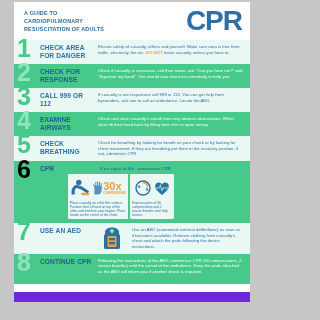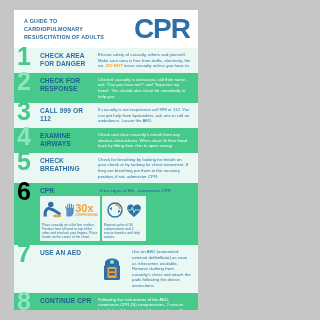--- a/index.html
+++ b/index.html
@@ -3,22 +3,22 @@
 <meta charset="utf-8">
 <style>
   html,body{margin:0;padding:0;}
   body{
     width:226px;height:320px;
     background:#c6c6c6;
     font-family:"Liberation Sans",sans-serif;
     overflow:hidden;
   }
   .poster{
-    position:absolute;left:14px;top:10px;
-    width:184px;height:300px;
+    position:absolute;left:14px;top:2px;
+    width:236px;height:300px;
     background:#6d28d9;
     overflow:hidden;
   }
   
   .header{
     position:relative;height:38px;background:#ffffff;
     display:flex;align-items:center;justify-content:space-between;
     padding:0 8px 0 10px;box-sizing:border-box;
   }
   .hdr-lines{display:flex;flex-direction:column;gap:1px;}
@@ -78,21 +78,21 @@
   .cpr-figs{
     display:flex;align-items:flex-start;gap:2px;margin-top:2px;
   }
   .fig{
     background:#e9f8f2;border-radius:1px;
     padding:2px;box-sizing:border-box;
     display:flex;flex-direction:column;
   }
   .fig-art{display:flex;align-items:center;justify-content:center;gap:1px;height:24px;}
   .fig-cap{font-size:3.3px;line-height:4.1px;color:#2f6fa8;margin-top:1px;}
-  .f1{width:60px;} .f2{width:58px;} .f3{width:44px;}
+  .f1{width:60px;margin-left:28px;} .f2{width:58px;} .f3{width:44px;}
   .bigx{font-size:11px;font-weight:bold;color:#f0a03c;line-height:11px;}
   .bigx small{display:block;font-size:2.8px;color:#f0a03c;line-height:3px;font-weight:bold;}
   
   .aed-art{width:34px;flex:none;display:flex;align-items:center;justify-content:center;}
   .footer-strip{height:8px;background:#ffffff;}
   svg{display:block;}
 </style>
 </head>
 <body>
 

